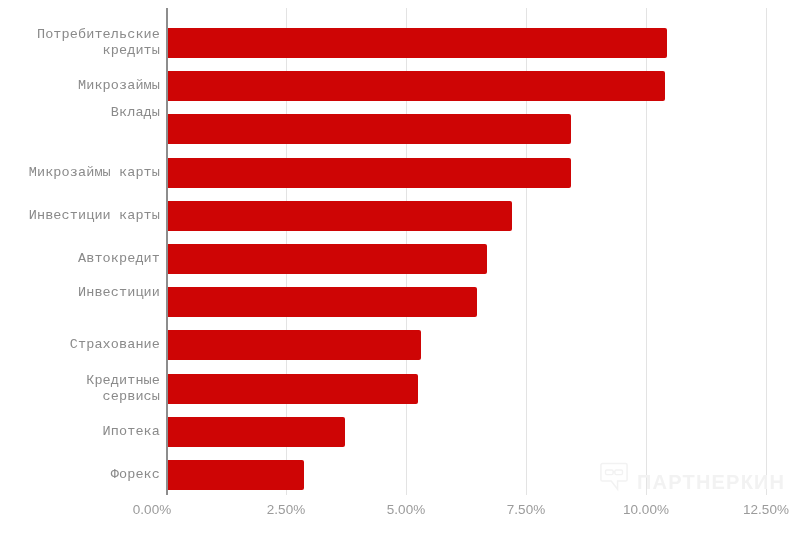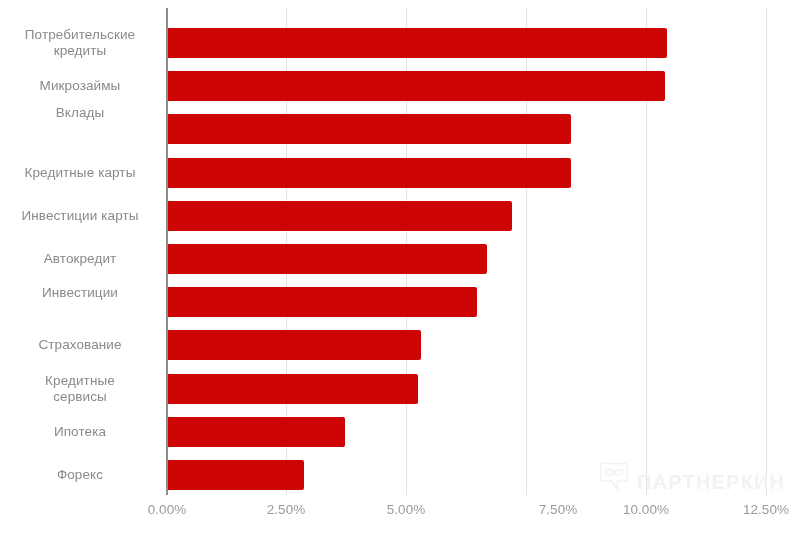--- a/index.html
+++ b/index.html
@@ -66,26 +66,27 @@
     left: 0;
     top: 8px;
     width: 160px;
     height: 487px;
     z-index: 5;
   }
   .ylabel {
     position: absolute;
     right: 0;
     width: 160px;
-    text-align: center;
+    text-align: right;
     color: #8a8a8a;
     font-size: 13.5px;
     line-height: 16px;
     letter-spacing: 0.1px;
     white-space: pre-line;
+    font-family: Liberation Mono, monospace;
   }
 
   
   .xticks-layer {
     position: absolute;
     left: 0;
     top: 501px;
     width: 800px;
     height: 30px;
     z-index: 5;
@@ -170,36 +171,36 @@
           <div class="bar" title="Форекс: 2.88%" style="background: rgb(206, 5, 5);"></div>
         </div>
       </div>
   </div>
 
   <div class="ylabels-layer">
       <div class="ylabel" style="top: 19px;">Потребительские
 кредиты</div>
       <div class="ylabel" style="top: 70.2px;">Микрозаймы</div>
       <div class="ylabel" style="top: 97px;">Вклады</div>
-      <div class="ylabel" style="top: 156.6px;">Кредитные карты</div>
+      <div class="ylabel" style="top: 156.6px;">Микрозаймы карты</div>
       <div class="ylabel" style="top: 199.8px;">Инвестиции карты</div>
       <div class="ylabel" style="top: 243px;">Автокредит</div>
       <div class="ylabel" style="top: 277px;">Инвестиции</div>
       <div class="ylabel" style="top: 329.4px;">Страхование</div>
       <div class="ylabel" style="top: 364.6px;">Кредитные
 сервисы</div>
       <div class="ylabel" style="top: 415.8px;">Ипотека</div>
       <div class="ylabel" style="top: 459px;">Форекс</div>
     </div>
 
   <div class="xticks-layer">
-      <div class="xtick" style="left: 167px;">0.00%</div>
+      <div class="xtick" style="left: 152px;">0.00%</div>
       <div class="xtick" style="left: 286px;">2.50%</div>
       <div class="xtick" style="left: 406px;">5.00%</div>
-      <div class="xtick" style="left: 526px; margin-left: 32px;">7.50%</div>
+      <div class="xtick" style="left: 526px;">7.50%</div>
       <div class="xtick" style="left: 646px;">10.00%</div>
       <div class="xtick" style="left: 766px;">12.50%</div>
     </div>
 
   <div class="watermark">
     <span>
       <svg width="28" height="30" viewBox="0 0 28 30" fill="none">
         <path d="M2.5 1.5 H25.5 a1.6 1.6 0 0 1 1.6 1.6 V17.4 a1.6 1.6 0 0 1 -1.6 1.6 H17.6 V27.2 L11.2 19 H2.5 a1.6 1.6 0 0 1 -1.6 -1.6 V3.1 A1.6 1.6 0 0 1 2.5 1.5 Z" stroke="#f2f2f2" stroke-width="1.5" fill="none"></path>
         <rect x="5.5" y="8" width="7.6" height="4.6" rx="1.3" stroke="#f2f2f2" stroke-width="1.4" fill="none"></rect>
         <rect x="14.9" y="8" width="7.6" height="4.6" rx="1.3" stroke="#f2f2f2" stroke-width="1.4" fill="none"></rect>

